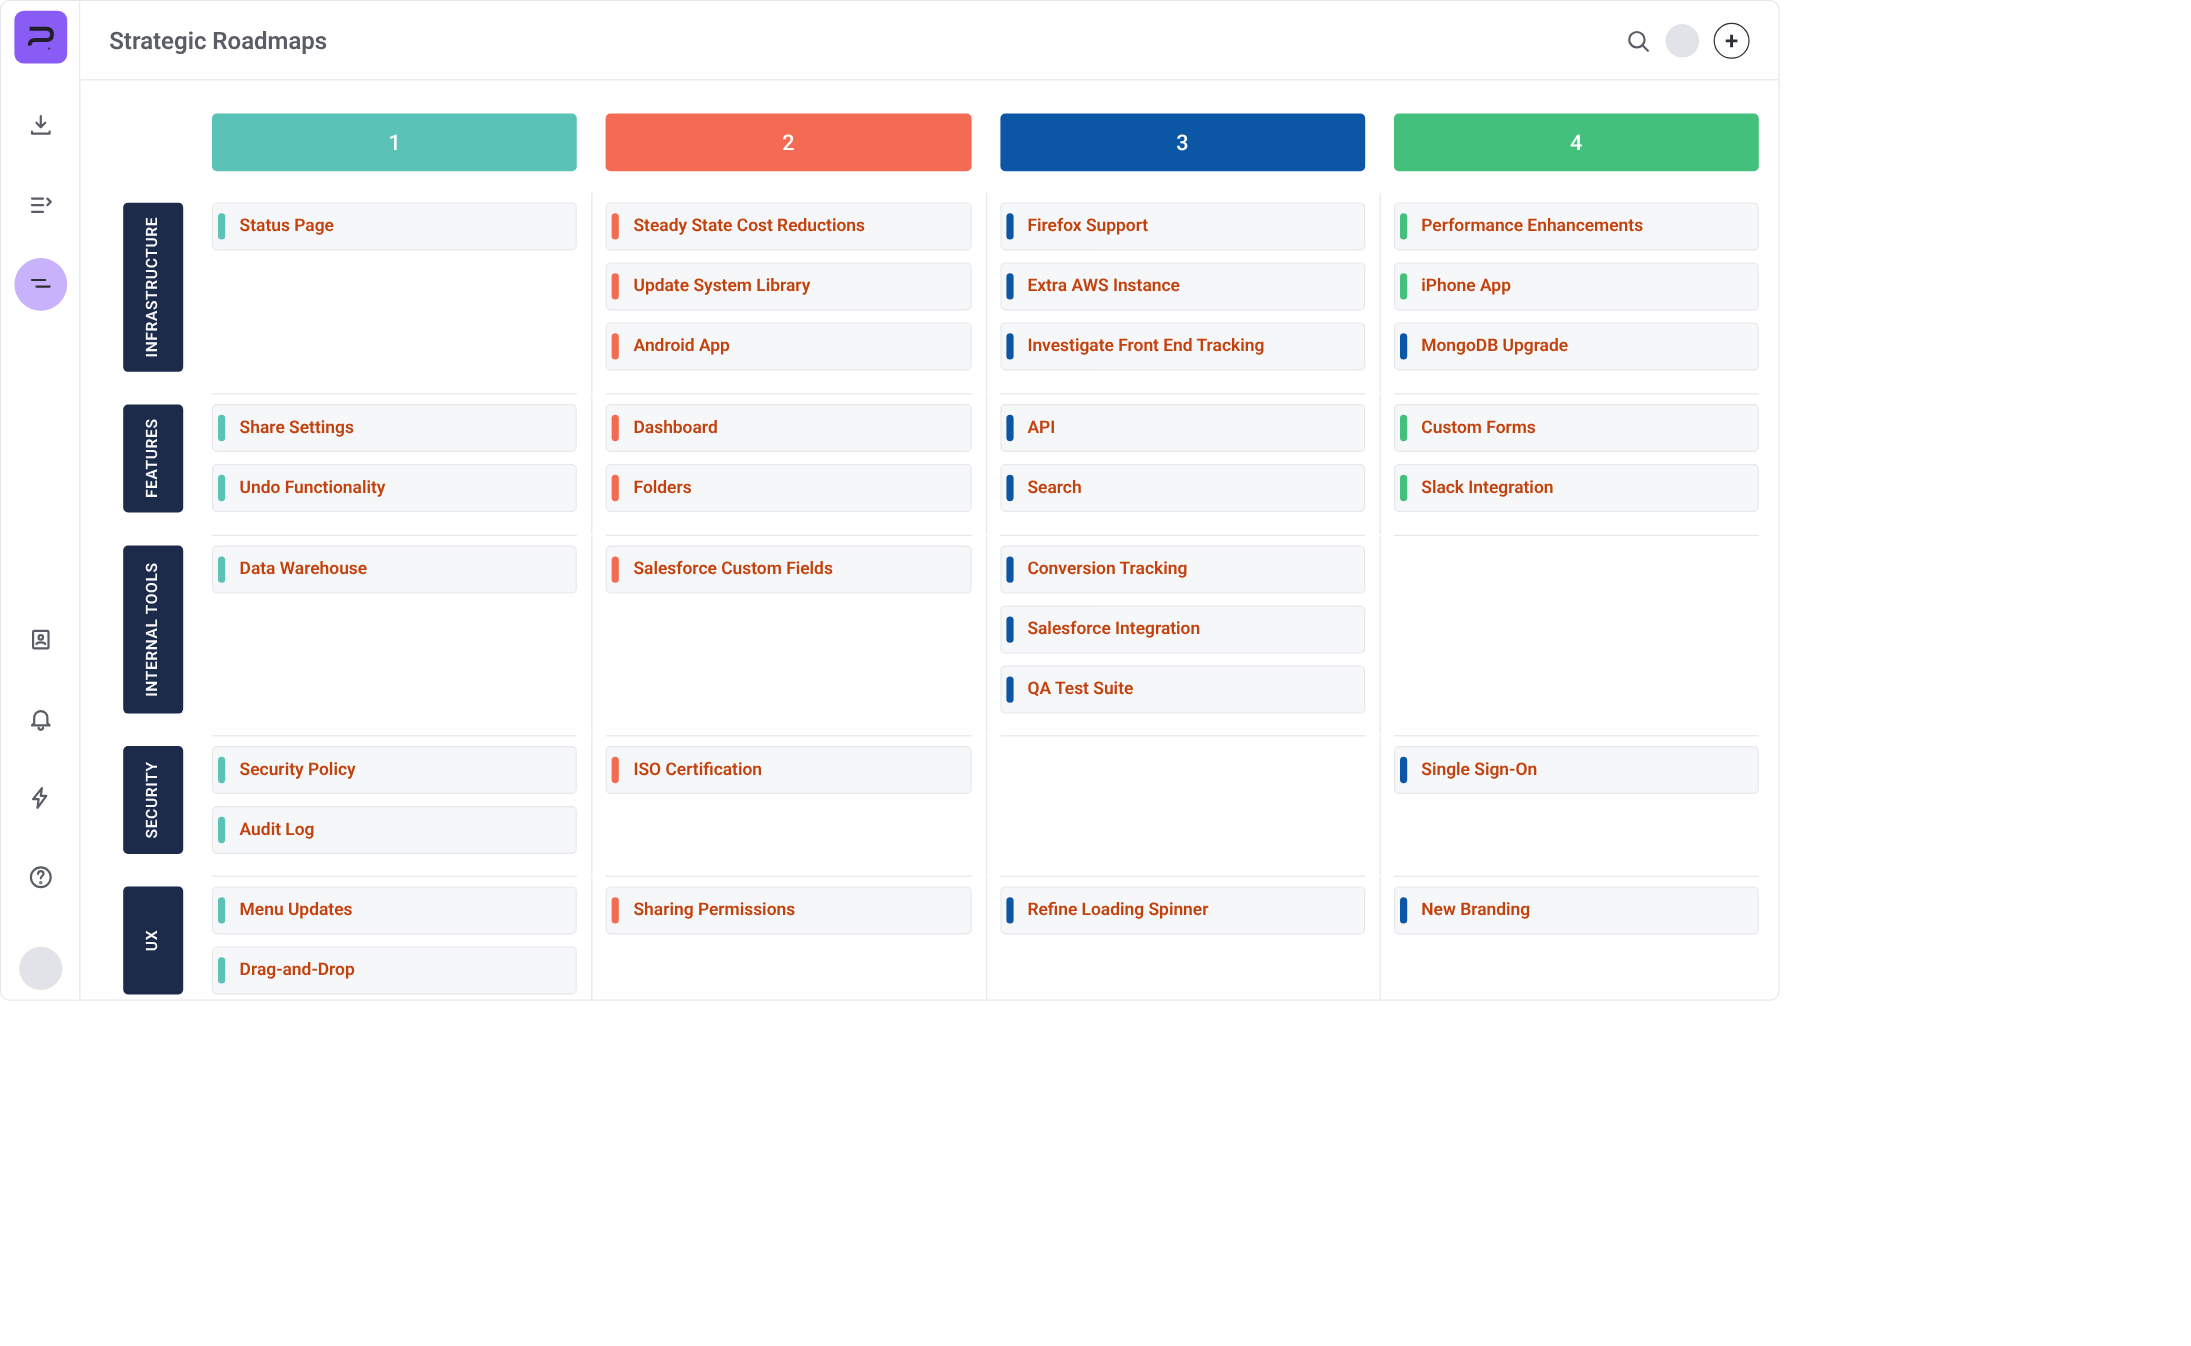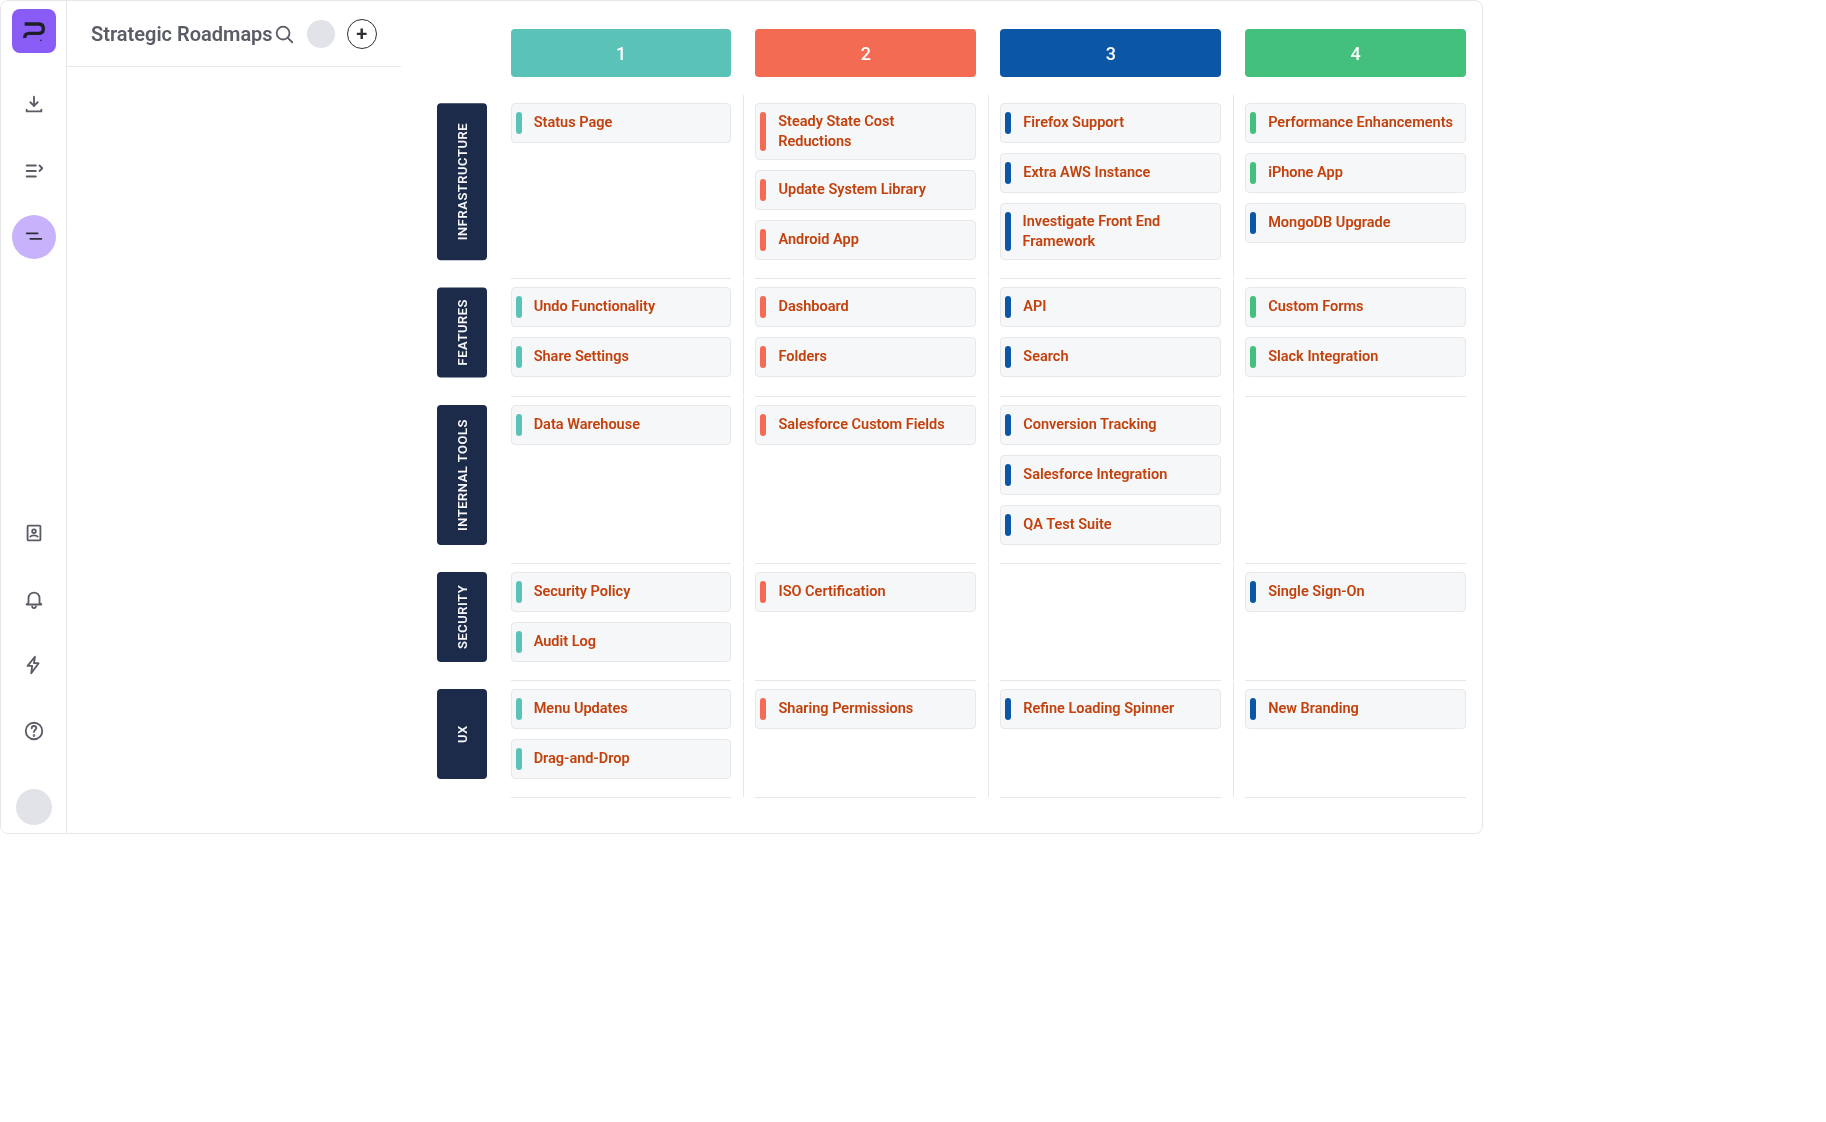--- a/index.html
+++ b/index.html
@@ -49,21 +49,21 @@
   .side-avatar {
     width: 36px; height: 36px;
     border-radius: 50%;
     background: #e2e3e8;
     margin-top: 14px;
   }
   .icon { width: 22px; height: 22px; display: block; }
   .icon * { stroke: currentColor; fill: none; stroke-width: 2; stroke-linecap: round; stroke-linejoin: round; }
 
   
-  .main { flex: 1; display: flex; }
+  .main { flex: 1; display: flex; flex-direction: column; }
   .topbar {
     height: 66px;
     display: flex;
     align-items: center;
     padding: 0 24px;
     border-bottom: 1px solid #e6e7ea;
     background: #ffffff;
   }
   .title {
     font-size: 20px;
@@ -280,21 +280,21 @@
             <div class="card">
               <div class="card-tag" style="background: rgb(11, 87, 165);"></div>
               <div class="card-title">Firefox Support</div>
             </div>
             <div class="card">
               <div class="card-tag" style="background: rgb(11, 87, 165);"></div>
               <div class="card-title">Extra AWS Instance</div>
             </div>
             <div class="card">
               <div class="card-tag" style="background: rgb(11, 87, 165);"></div>
-              <div class="card-title">Investigate Front End Framework</div>
+              <div class="card-title">Investigate Front End Tracking</div>
             </div>
           </div>
           <div class="cell">
             <div class="card">
               <div class="card-tag" style="background: rgb(67, 192, 123);"></div>
               <div class="card-title">Performance Enhancements</div>
             </div>
             <div class="card">
               <div class="card-tag" style="background: rgb(67, 192, 123);"></div>
               <div class="card-title">iPhone App</div>
@@ -303,25 +303,25 @@
               <div class="card-tag" style="background: rgb(11, 87, 165);"></div>
               <div class="card-title">MongoDB Upgrade</div>
             </div>
           </div>
           <div class="row-label-cell">
             <div class="row-label">FEATURES</div>
           </div>
           <div class="cell first-col">
             <div class="card">
               <div class="card-tag" style="background: rgb(91, 194, 183);"></div>
+              <div class="card-title">Share Settings</div>
+            </div>
+            <div class="card">
+              <div class="card-tag" style="background: rgb(91, 194, 183);"></div>
               <div class="card-title">Undo Functionality</div>
-            </div>
-            <div class="card">
-              <div class="card-tag" style="background: rgb(91, 194, 183);"></div>
-              <div class="card-title">Share Settings</div>
             </div>
           </div>
           <div class="cell">
             <div class="card">
               <div class="card-tag" style="background: rgb(242, 107, 82);"></div>
               <div class="card-title">Dashboard</div>
             </div>
             <div class="card">
               <div class="card-tag" style="background: rgb(242, 107, 82);"></div>
               <div class="card-title">Folders</div>

